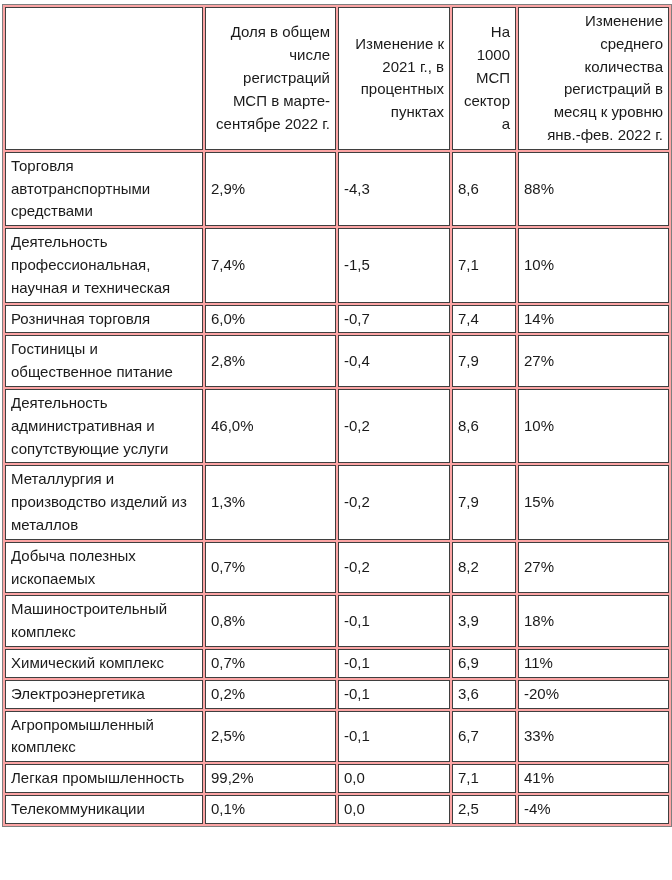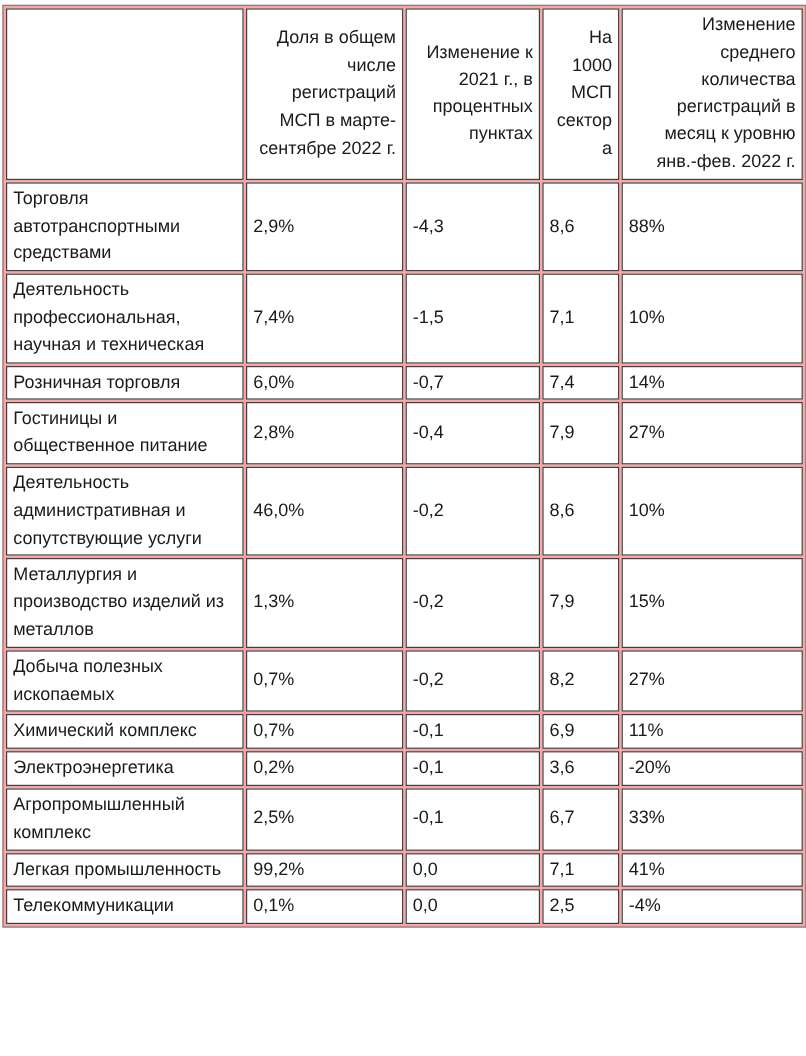--- a/index.html
+++ b/index.html
@@ -115,20 +115,27 @@
         <td class="num">15%</td>
       </tr>
       <tr>
         <td class="sector">Добыча полезных ископаемых</td>
         <td class="num">0,7%</td>
         <td class="num">-0,2</td>
         <td class="num">8,2</td>
         <td class="num">27%</td>
       </tr>
       <tr>
+        <td class="sector">Машиностроительный комплекс</td>
+        <td class="num">0,8%</td>
+        <td class="num">-0,1</td>
+        <td class="num">3,9</td>
+        <td class="num">18%</td>
+      </tr>
+      <tr>
         <td class="sector">Химический комплекс</td>
         <td class="num">0,7%</td>
         <td class="num">-0,1</td>
         <td class="num">6,9</td>
         <td class="num">11%</td>
       </tr>
       <tr>
         <td class="sector">Электроэнергетика</td>
         <td class="num">0,2%</td>
         <td class="num">-0,1</td>

